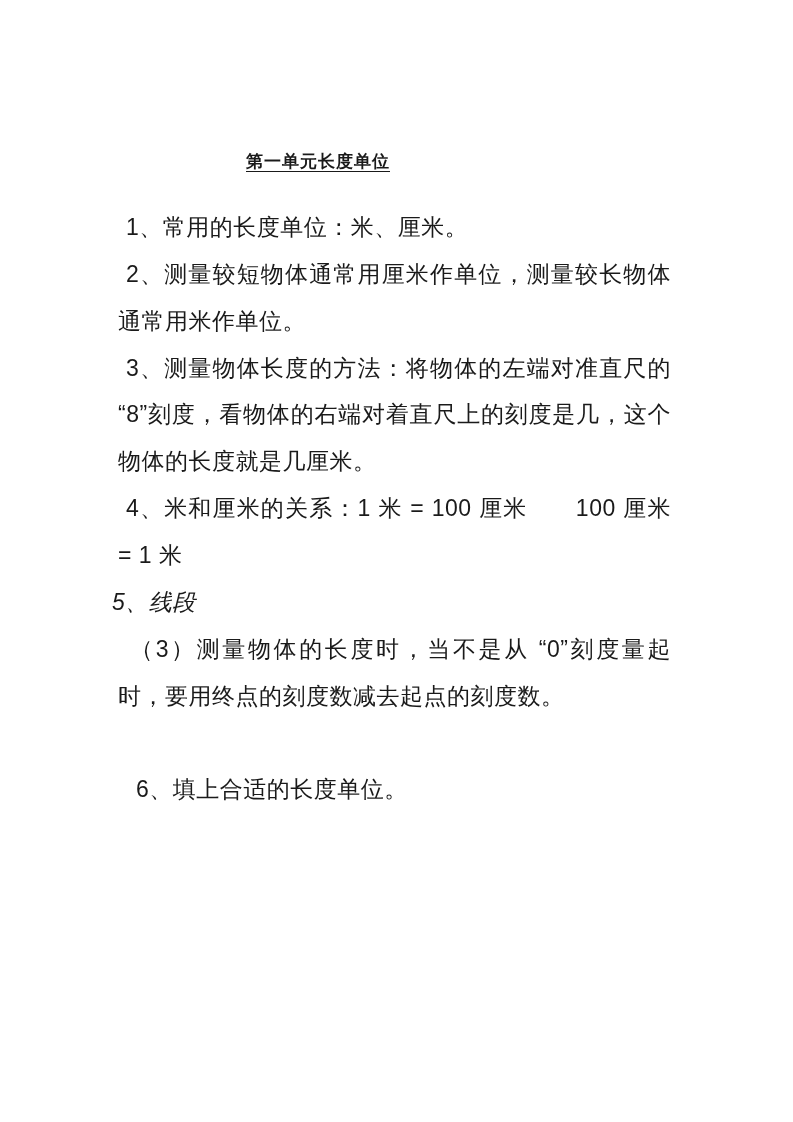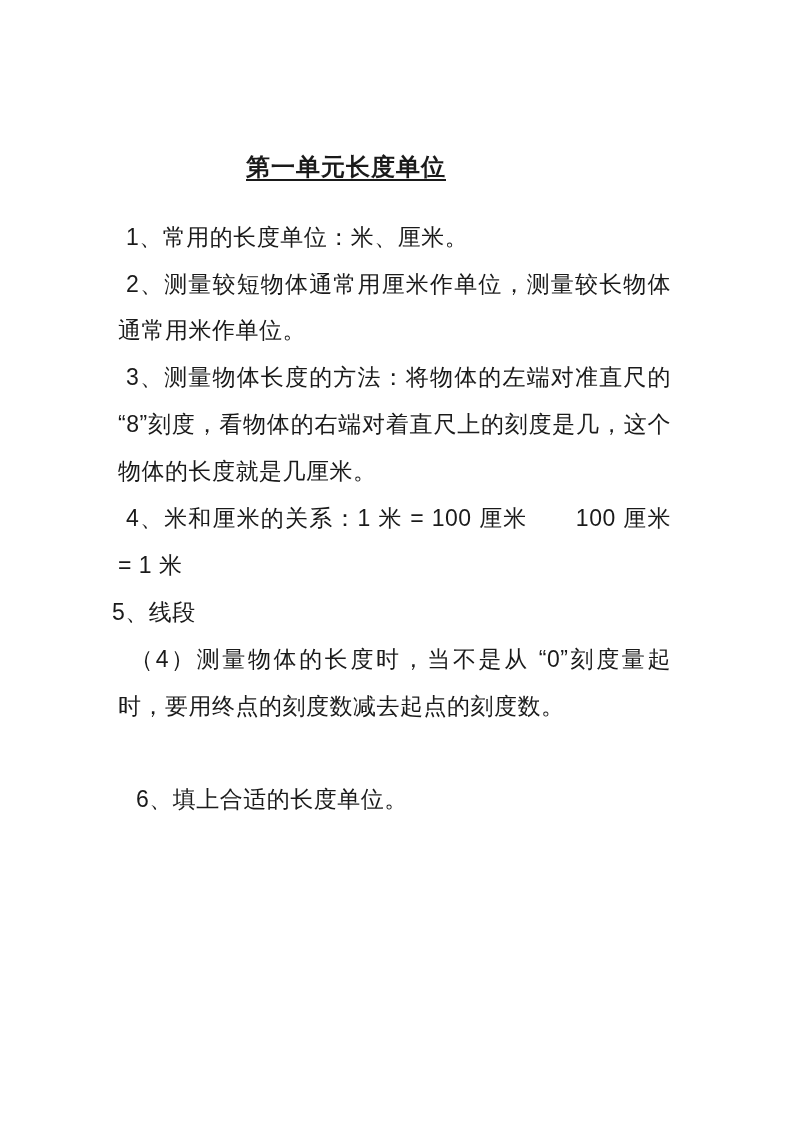--- a/index.html
+++ b/index.html
@@ -12,40 +12,40 @@
     position: relative;
     width: 793px;
     height: 1122px;
     background: #ffffff;
     color: #1a1a1a;
     box-sizing: border-box;
     padding: 150px 122px 40px 118px;
     overflow: hidden;
   }
   .title {
-    font-size: 24px;
+    font-size: 17px;
     font-weight: bold;
     text-decoration: underline;
     text-underline-offset: 4px;
     margin: 0 0 30px 128px;
     letter-spacing: 1px;
     line-height: 1.4;
   }
   .para {
     margin: 0;
     font-size: 23px;
     line-height: 2.04;
     text-align: justify;
     letter-spacing: 0.5px;
     word-break: break-all;
   }
   .indent-sm { text-indent: 8px; }
   .indent-md { text-indent: 12px; }
   .indent-lg { text-indent: 18px; }
-  .outdent   { margin-left: -6px; }
+  .outdent   { margin-left: -6px; font-style: italic; }
   .gap-before { margin-top: 46px; }
 </style>
 </head>
 <body>
 
 <div class="page">
 
   <h1 class="title">第一单元长度单位</h1>
 
   <p class="para indent-sm">1、常用的长度单位：米、厘米。</p>
@@ -53,19 +53,19 @@
   <p class="para indent-sm">2、测量较短物体通常用厘米作单位，测量较长物体通常用米作单位。</p>
 
   <p class="para indent-sm">3、测量物体长度的方法：将物体的左端对准直尺的 “8”刻度，看物体的右端对着直尺上的刻度是几，这个物体的长度就是几厘米。</p>
 
   <p class="para indent-sm">4、米和厘米的关系：1 米 = 100 厘米　　100 厘米 = 1 米</p>
 
   <p class="para outdent">5、线段</p>
 
 
 
-  <p class="para indent-md">（4）测量物体的长度时，当不是从 “0”刻度量起时，要用终点的刻度数减去起点的刻度数。</p>
+  <p class="para indent-md">（3）测量物体的长度时，当不是从 “0”刻度量起时，要用终点的刻度数减去起点的刻度数。</p>
 
   <p class="para indent-lg gap-before">6、填上合适的长度单位。</p>
 
 
 
 </div>
 
 </body></html>

